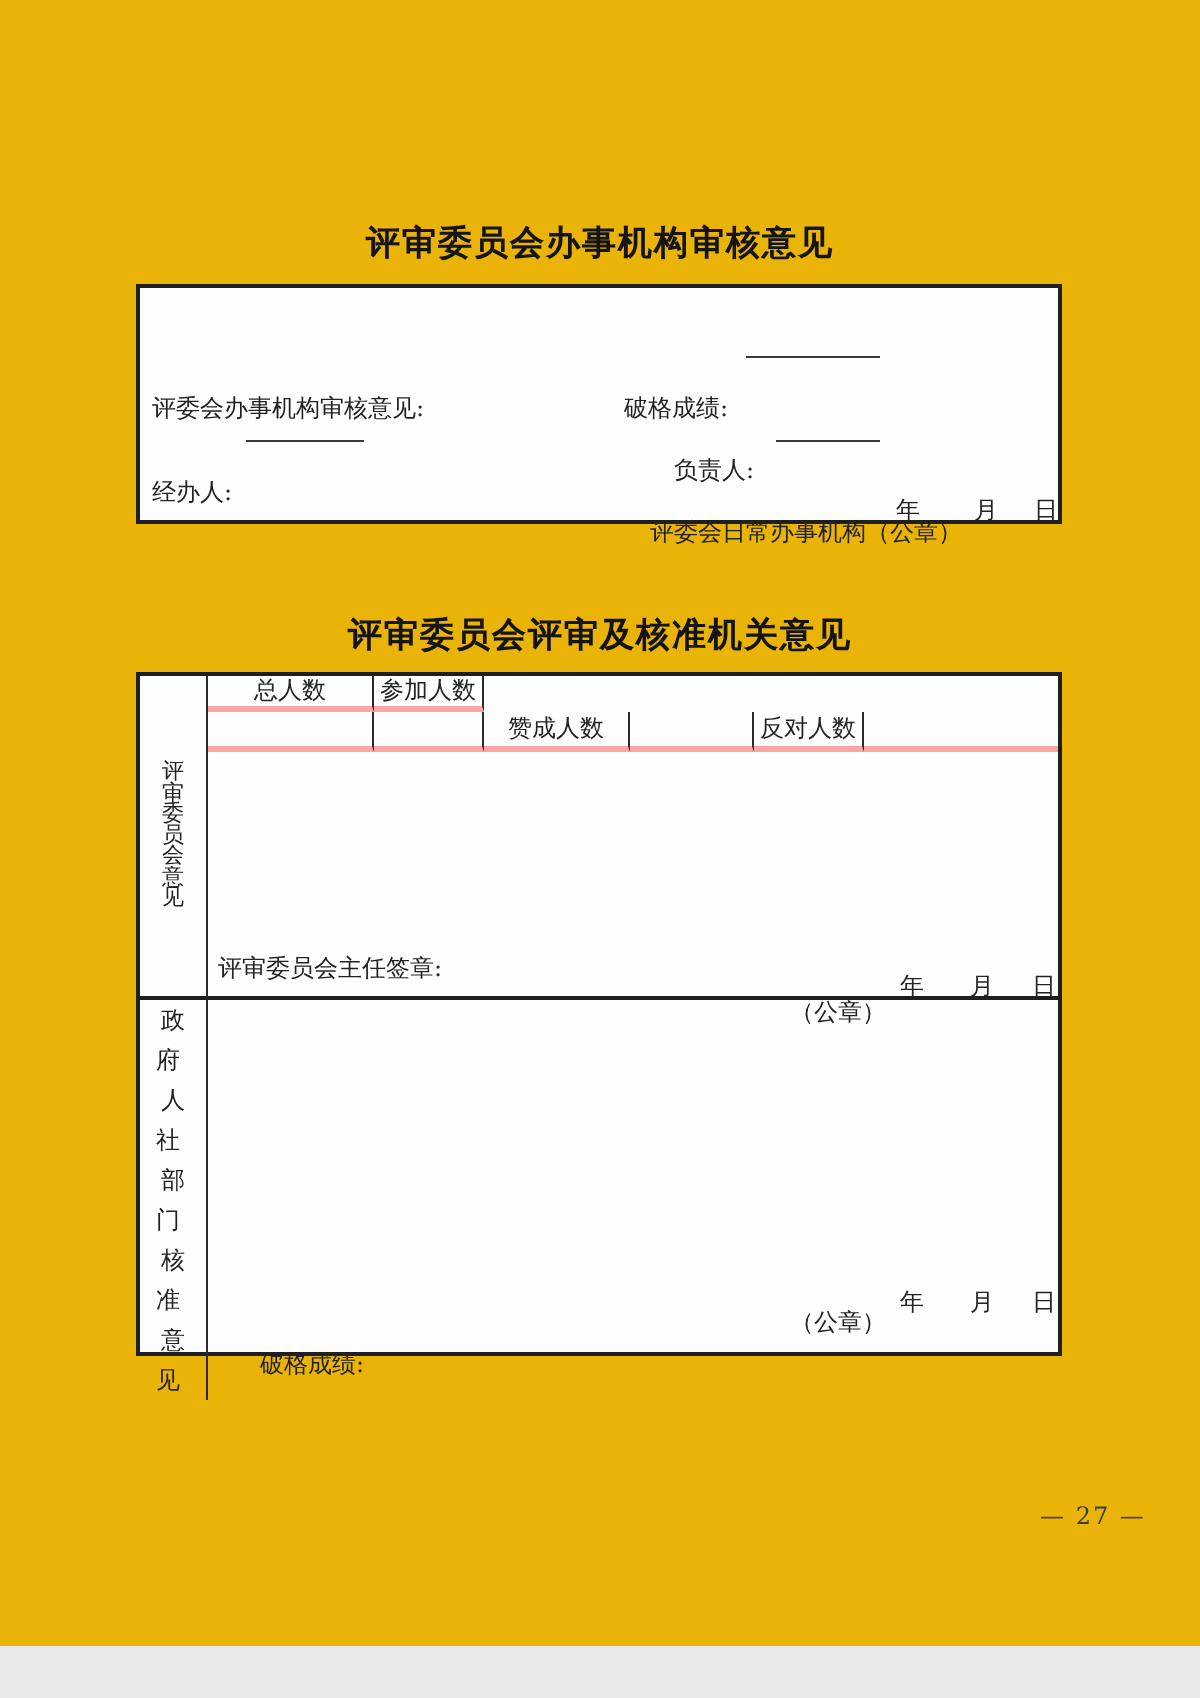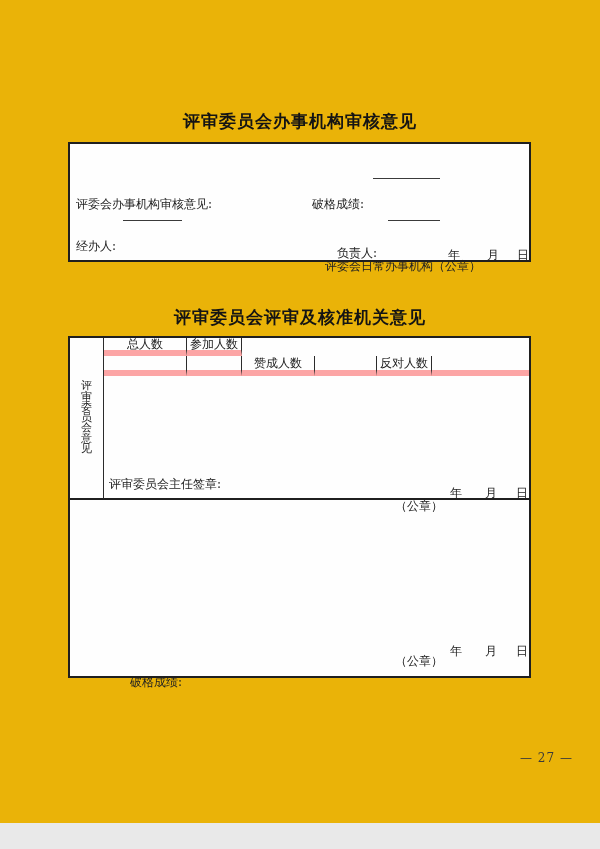--- a/index.html
+++ b/index.html
@@ -35,21 +35,21 @@
     display:grid;
     grid-template-columns:34px 83px 55px 73px 62px 55px 1fr;
     grid-template-rows:18px 20px 124px 1fr;
   }
   .cell{
     box-sizing:border-box;position:relative;
     display:flex;align-items:center;justify-content:center;
     font-size:12px;color:#222;
   }
   .bR{border-right:1px solid #2b2b2b;}
-  .bB{border-bottom:6px solid #fca5a5;}
+  .bB{border-bottom:3px solid #fca5a5;}
   .bBthick{border-bottom:2px solid #1f1f1f;}
   .cell-label-vert{
     grid-column:1/2;grid-row:1/4;
     flex-direction:column;justify-content:center;
   }
   .vchar{font-size:11px;line-height:10.5px;text-align:center;}
   .cell-label-lines{
     grid-column:1/2;grid-row:4/5;
     flex-direction:column;justify-content:center;
   }
@@ -70,21 +70,21 @@
   <div class="doc-title" style="top:110px">评审委员会办事机构审核意见</div>
 
   <div class="box1">
 
     <span class="abs txt" style="left:6px;top:21px">评委会办事机构审核意见:</span>
     <span class="abs txt" style="left:242px;top:21px">破格成绩:</span>
     <span class="blank-line" style="left:303px;top:21px;width:67px"></span>
 
     <span class="abs txt" style="left:6px;top:63px">经办人:</span>
     <span class="blank-line" style="left:53px;top:63px;width:59px"></span>
-    <span class="abs txt" style="left:267px;top:70px">负责人:</span>
+    <span class="abs txt" style="left:267px;top:52px">负责人:</span>
     <span class="blank-line" style="left:318px;top:63px;width:52px"></span>
 
     <span class="abs txt" style="left:255px;top:83px">评委会日常办事机构（公章）</span>
 
     <span class="datechar" style="left:378px;top:103px">年</span>
     <span class="datechar" style="left:417px;top:103px">月</span>
     <span class="datechar" style="left:447px;top:103px">日</span>
   </div>
 
   <div class="doc-title" style="top:306px">评审委员会评审及核准机关意见</div>
@@ -112,20 +112,27 @@
     <div class="cell bB" style="grid-column:7/8;grid-row:2/3"></div>
 
     <div class="cell span-main bBthick" style="grid-row:3/4">
       <span class="abs txt" style="left:5px;top:69px">评审委员会主任签章:</span>
       <span class="abs txt" style="left:291px;top:91px">（公章）</span>
       <span class="datechar" style="left:346px;top:109px">年</span>
       <span class="datechar" style="left:381px;top:109px">月</span>
       <span class="datechar" style="left:412px;top:109px">日</span>
     </div>
 
+    <div class="cell cell-label-lines bR">
+      <span class="lline">政府</span>
+      <span class="lline">人社</span>
+      <span class="lline">部门</span>
+      <span class="lline">核准</span>
+      <span class="lline">意见</span>
+    </div>
 
     <div class="cell span-main" style="grid-row:4/5">
       <span class="abs txt" style="left:291px;top:122px">（公章）</span>
       <span class="abs txt" style="left:26px;top:143px">破格成绩:</span>
       <span class="datechar" style="left:346px;top:143px">年</span>
       <span class="datechar" style="left:381px;top:143px">月</span>
       <span class="datechar" style="left:412px;top:143px">日</span>
     </div>
   </div>
 

